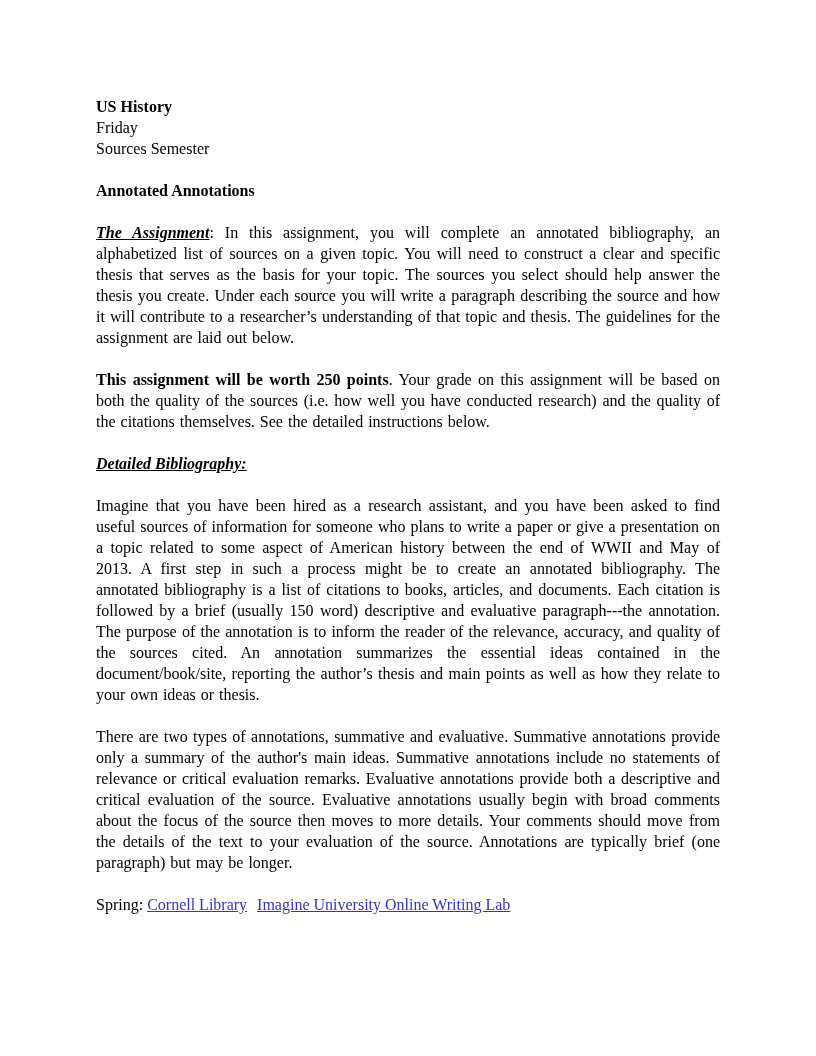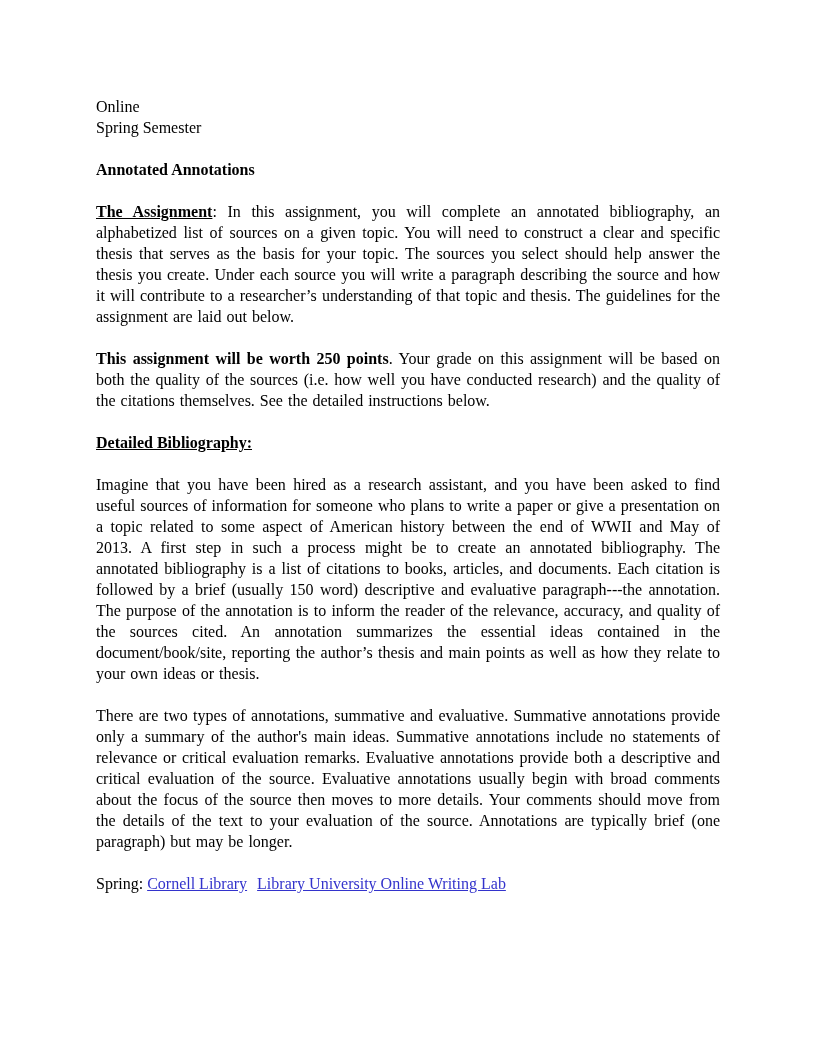--- a/index.html
+++ b/index.html
@@ -19,47 +19,49 @@
     font-size: 16px;
     line-height: 21px;
     color: #000000;
   }
   .header-block { margin: 0 0 21px 0; }
   p.para { margin: 0 0 21px 0; }
   .justify { text-align: justify; word-spacing: 1px; }
   .bold { font-weight: bold; }
   .lead-biu {
     font-weight: bold;
+    font-style: italic;
     text-decoration: underline;
   }
   .doc-link { text-decoration: underline; cursor: pointer; margin-top: 37px; }
   .link-gap { margin-left: 10px; }
 </style>
 </head>
 <body>
 
 <div class="page">
   <div class="content">
 
     <div class="header-block">
-      <div>Online</div>
-      <div>Spring Semester</div>
+      <div class="bold">US History</div>
+      <div>Friday</div>
+      <div>Sources Semester</div>
     </div>
 
     <p class="para bold">Annotated Annotations</p>
 
     <p class="para justify"><span class="lead-biu">The Assignment</span><span>:</span>
       <span>In this assignment, you will complete an annotated bibliography, an alphabetized list of sources on a given topic. You will need to construct a clear and specific thesis that serves as the basis for your topic. The sources you select should help answer the thesis you create. Under each source you will write a paragraph describing the source and how it will contribute to a researcher’s understanding of that topic and thesis. The guidelines for the assignment are laid out below.</span></p>
 
 
     <p class="para justify"><span class="bold">This assignment will be worth 250 points</span><span>.  Your grade on this assignment will be based on both the quality of the sources (i.e. how well you have conducted research) and the quality of the citations themselves.  See the detailed instructions below.</span></p>
 
     <p class="para"><span class="lead-biu">Detailed Bibliography:</span></p>
 
     <p class="para justify">Imagine that you have been hired as a research assistant, and you have been asked to find useful sources of information for someone who plans to write a paper or give a presentation on a topic related to some aspect of American history between the end of WWII and May of 2013.  A first step in such a process might be to create an annotated bibliography.  The annotated bibliography is a list of citations to books, articles, and documents. Each citation is followed by a brief (usually 150 word) descriptive and evaluative paragraph---the annotation.  The purpose of the annotation is to inform the reader of the relevance, accuracy, and quality of the sources cited. An annotation summarizes the essential ideas contained in the document/book/site, reporting the author’s thesis and main points as well as how they relate to your own ideas or thesis.</p>
 
     <p class="para justify">There are two types of annotations, summative and evaluative.  Summative annotations provide only a summary of the author's main ideas.  Summative annotations include no statements of relevance or critical evaluation remarks.  Evaluative annotations provide both a descriptive and critical evaluation of the source.  Evaluative annotations usually begin with broad comments about the focus of the source then moves to more details.  Your comments should move from the details of the text to your evaluation of the source.  Annotations are typically brief (one paragraph) but may be longer.</p>
 
     <p class="para"><span>Spring:</span>
-      <a href="#" class="doc-link" style="color: rgb(51, 51, 204);">Cornell Library</a><a href="#" class="doc-link link-gap" style="color: rgb(51, 51, 204);">Library University Online Writing Lab</a></p>
+      <a href="#" class="doc-link" style="color: rgb(51, 51, 204);">Cornell Library</a><a href="#" class="doc-link link-gap" style="color: rgb(51, 51, 204);">Imagine University Online Writing Lab</a></p>
 
   </div>
 </div>
 
 </body></html>

